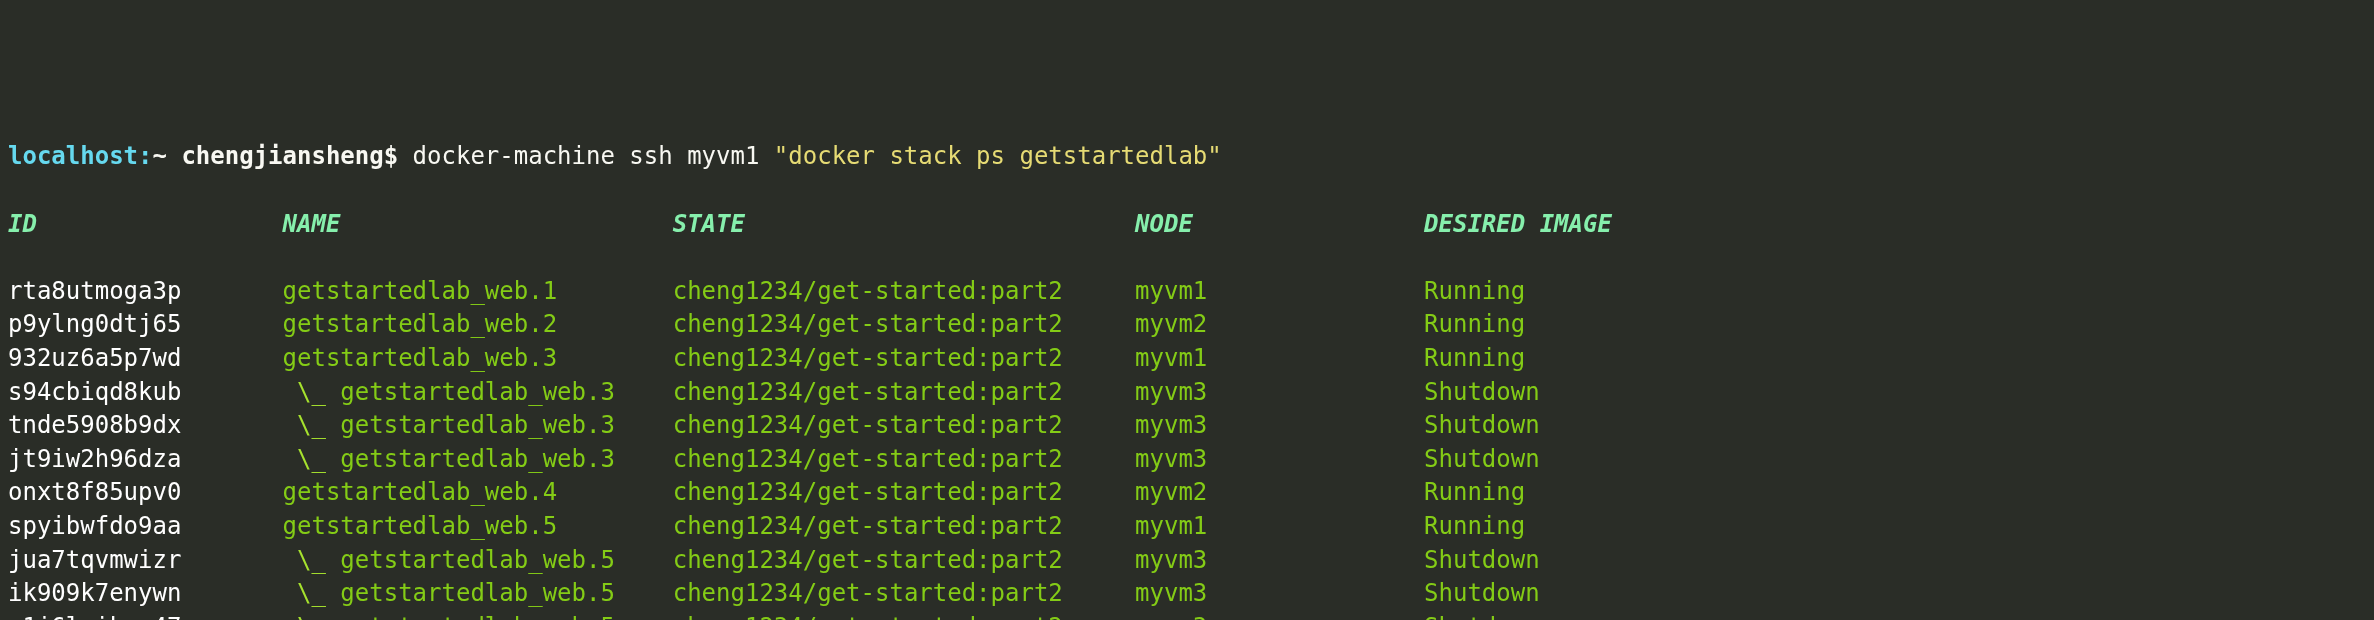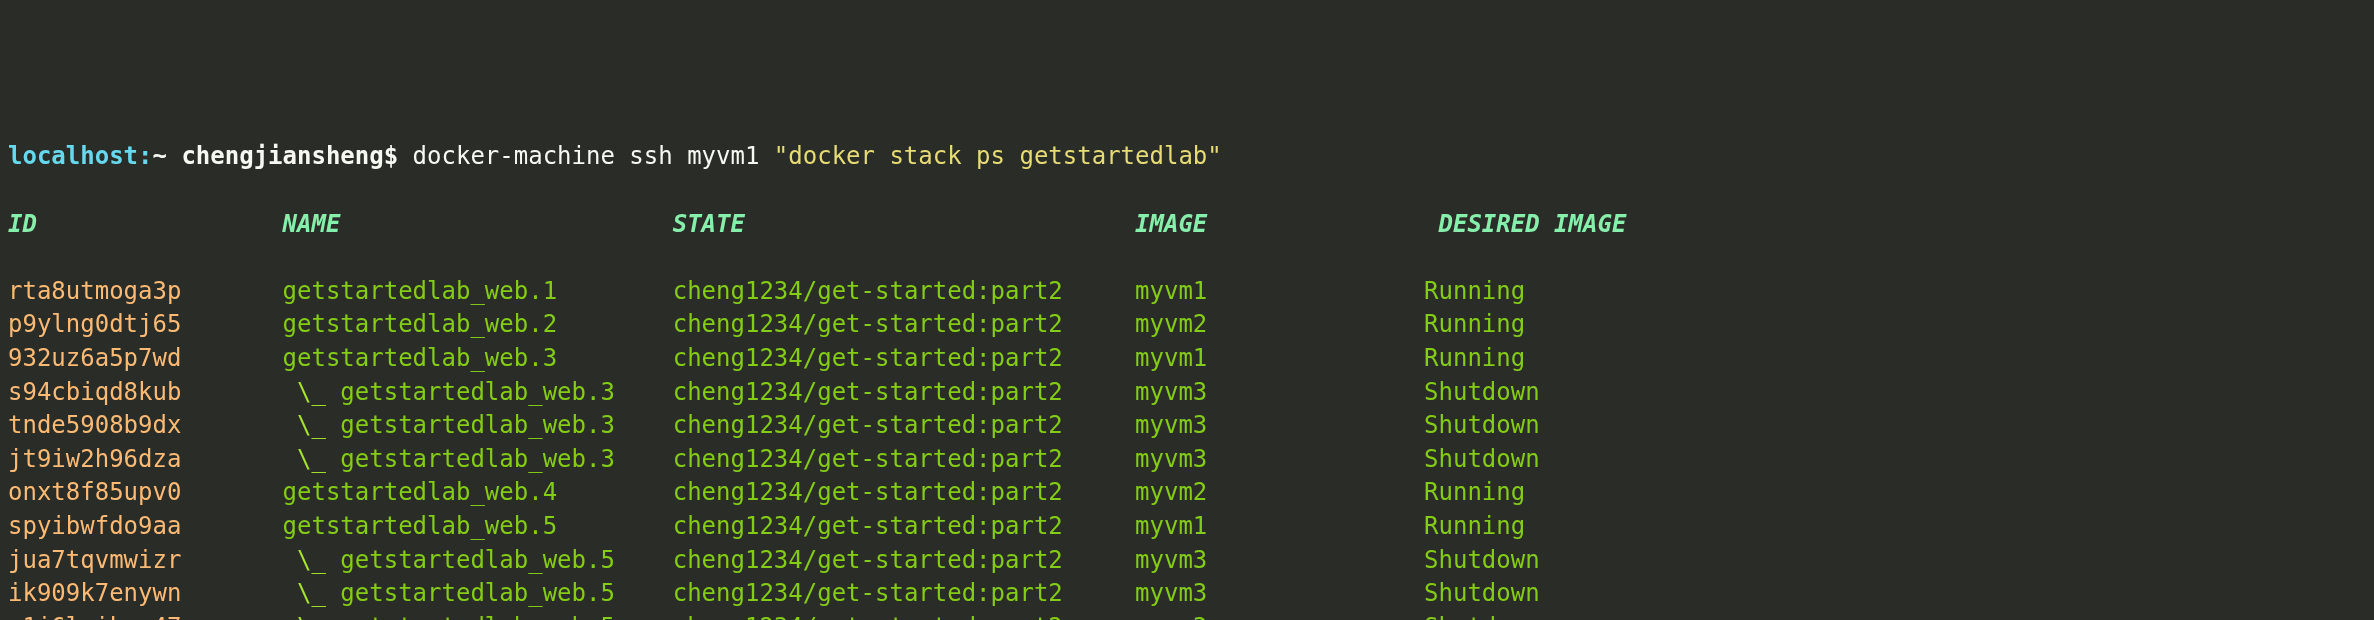--- a/index.html
+++ b/index.html
@@ -11,29 +11,29 @@
       line-height: 1.4;
       padding: 6px 8px;
       white-space: pre;
     }
     .host { color: #66d9ef; font-weight: bold; }
     .tilde { color: #f8f8f2; font-weight: bold; }
     .user { color: #f8f8f2; font-weight: bold; }
     .cmd { color: #f8f8f2; }
     .quoted { color: #e6db74; }
     .header { color: #86efac; font-weight: bold; font-style: italic; }
-    .id-col { color: #fdba74; margin-top: 32px; }
+    .id-col { color: #ffffff; margin-top: 32px; }
     .cell { color: #84cc16; }
     .green-slash { color: #a6e22e; }
     .line { display: block; }
   </style>
 </head>
 <body>
 
 
 
 <span class="line"><span class="host">localhost:</span><span class="tilde">~</span><span class="user"> chengjiansheng$ </span><span class="cmd">docker-machine ssh myvm1 </span><span class="quoted">"docker stack ps getstartedlab"</span></span>
-<span class="line"><span class="header" id="h-id">ID                 </span><span class="header" id="h-name">NAME                       </span><span class="header" id="h-image">STATE                           </span><span class="header" id="h-node">IMAGE                </span><span class="header" id="h-desired">DESIRED IMAGE</span></span>
+<span class="line"><span class="header" id="h-id">ID                 </span><span class="header" id="h-name">NAME                       </span><span class="header" id="h-image">STATE                           </span><span class="header" id="h-node">NODE                </span><span class="header" id="h-desired">DESIRED IMAGE</span></span>
 <div id="rows-container"><span class="line"><span class="id-col">rta8utmoga3p       </span><span><span class="cell">getstartedlab_web.1        </span></span><span class="cell">cheng1234/get-started:part2     </span><span class="cell">myvm1               </span><span class="cell">Running</span></span><span class="line"><span class="id-col">p9ylng0dtj65       </span><span><span class="cell">getstartedlab_web.2        </span></span><span class="cell">cheng1234/get-started:part2     </span><span class="cell">myvm2               </span><span class="cell">Running</span></span><span class="line"><span class="id-col">932uz6a5p7wd       </span><span><span class="cell">getstartedlab_web.3        </span></span><span class="cell">cheng1234/get-started:part2     </span><span class="cell">myvm1               </span><span class="cell">Running</span></span><span class="line"><span class="id-col">s94cbiqd8kub       </span><span><span class="green-slash"> \_</span><span class="cell"> getstartedlab_web.3    </span></span><span class="cell">cheng1234/get-started:part2     </span><span class="cell">myvm3               </span><span class="cell">Shutdown</span></span><span class="line"><span class="id-col">tnde5908b9dx       </span><span><span class="green-slash"> \_</span><span class="cell"> getstartedlab_web.3    </span></span><span class="cell">cheng1234/get-started:part2     </span><span class="cell">myvm3               </span><span class="cell">Shutdown</span></span><span class="line"><span class="id-col">jt9iw2h96dza       </span><span><span class="green-slash"> \_</span><span class="cell"> getstartedlab_web.3    </span></span><span class="cell">cheng1234/get-started:part2     </span><span class="cell">myvm3               </span><span class="cell">Shutdown</span></span><span class="line"><span class="id-col">onxt8f85upv0       </span><span><span class="cell">getstartedlab_web.4        </span></span><span class="cell">cheng1234/get-started:part2     </span><span class="cell">myvm2               </span><span class="cell">Running</span></span><span class="line"><span class="id-col">spyibwfdo9aa       </span><span><span class="cell">getstartedlab_web.5        </span></span><span class="cell">cheng1234/get-started:part2     </span><span class="cell">myvm1               </span><span class="cell">Running</span></span><span class="line"><span class="id-col">jua7tqvmwizr       </span><span><span class="green-slash"> \_</span><span class="cell"> getstartedlab_web.5    </span></span><span class="cell">cheng1234/get-started:part2     </span><span class="cell">myvm3               </span><span class="cell">Shutdown</span></span><span class="line"><span class="id-col">ik909k7enywn       </span><span><span class="green-slash"> \_</span><span class="cell"> getstartedlab_web.5    </span></span><span class="cell">cheng1234/get-started:part2     </span><span class="cell">myvm3               </span><span class="cell">Shutdown</span></span><span class="line"><span class="id-col">y1i6lniksn47       </span><span><span class="green-slash"> \_</span><span class="cell"> getstartedlab_web.5    </span></span><span class="cell">cheng1234/get-started:part2     </span><span class="cell">myvm3               </span><span class="cell">Shutdown</span></span></div>
 
 
 
 
 
 </body></html>

